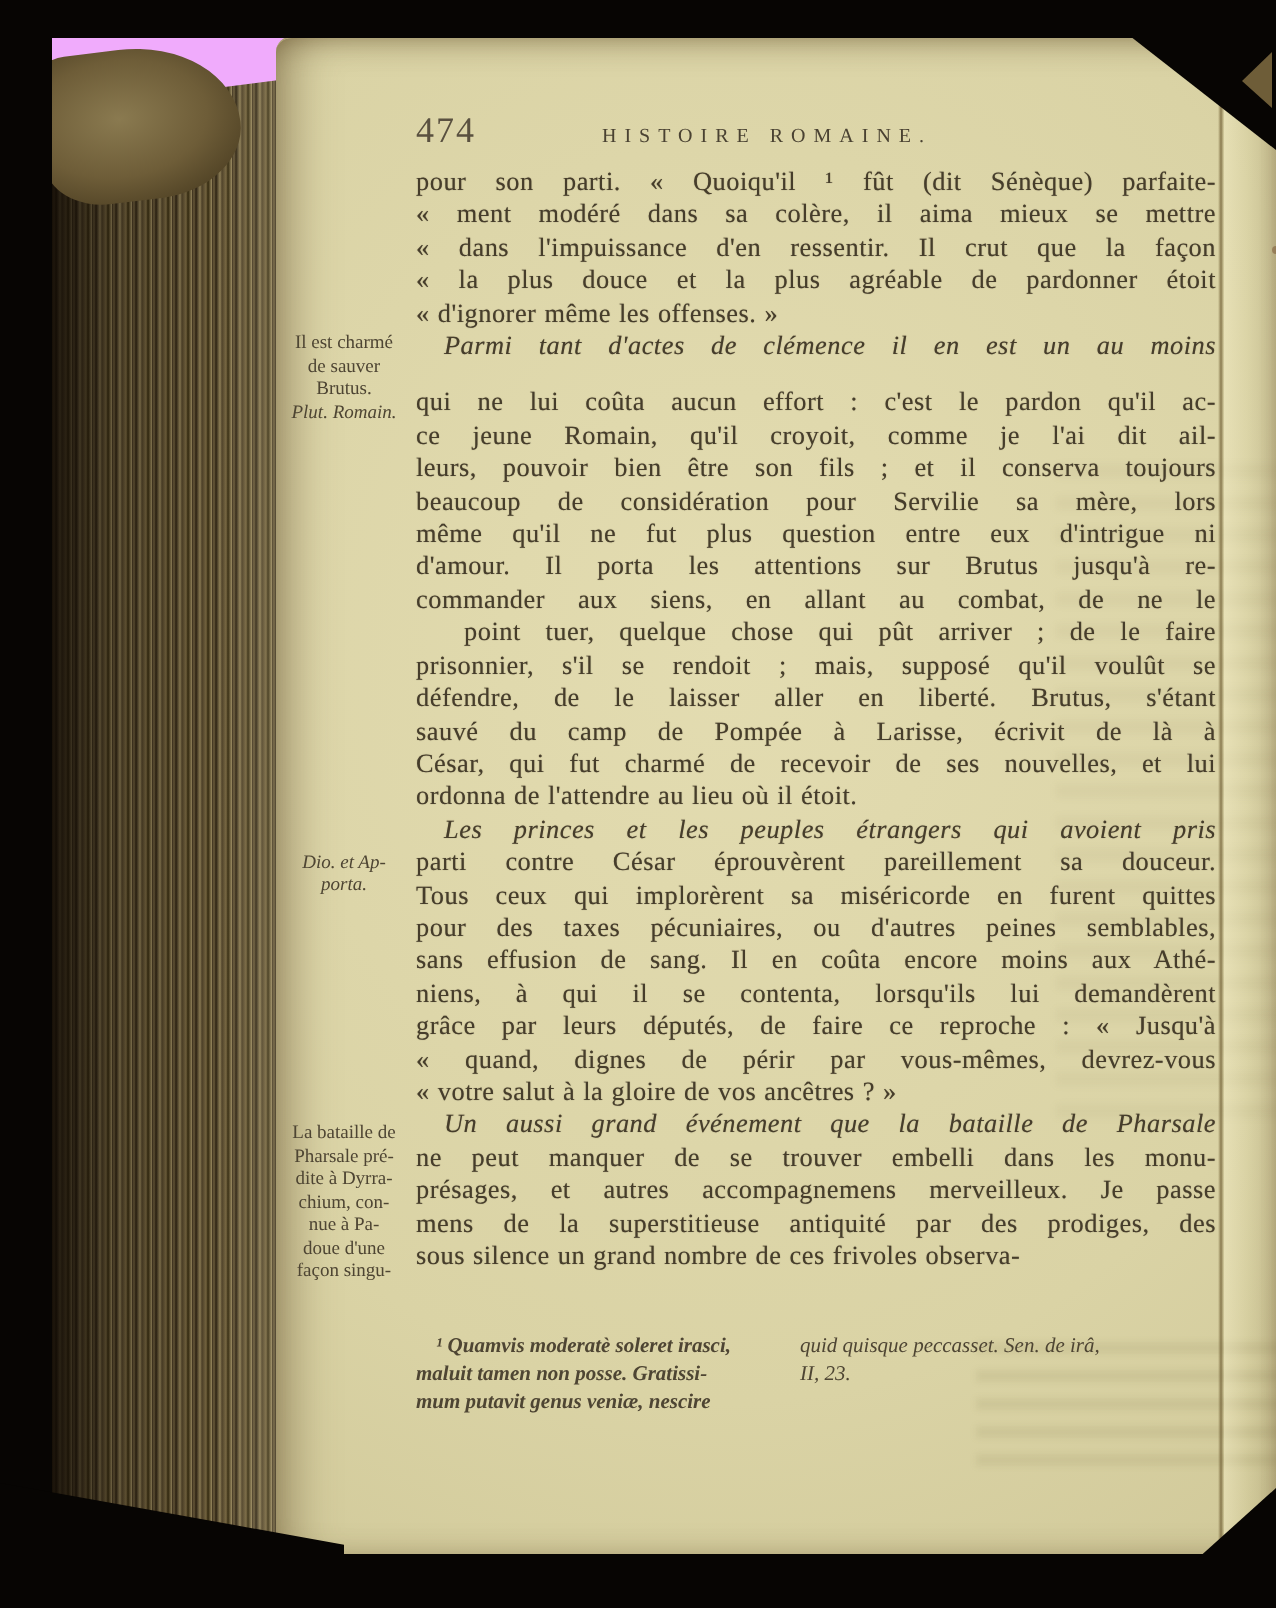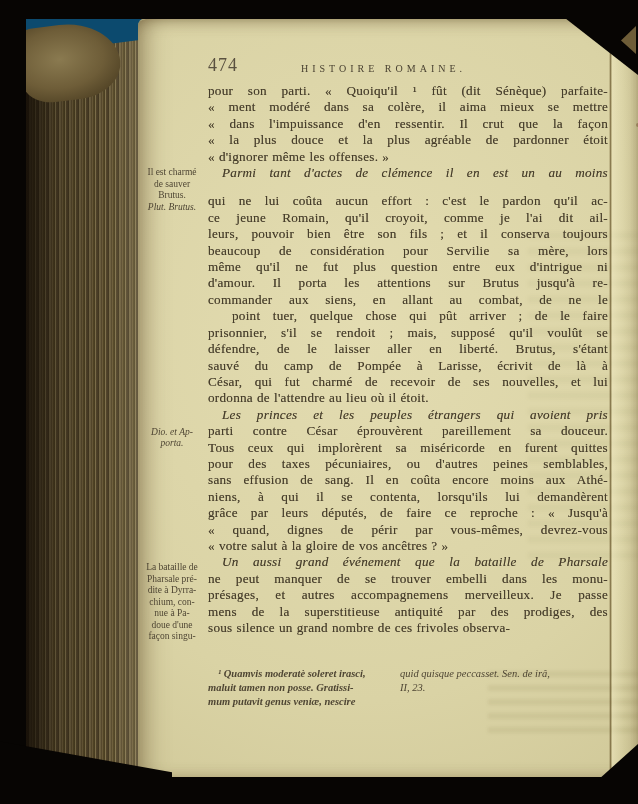--- a/index.html
+++ b/index.html
@@ -1,18 +1,18 @@
 <!DOCTYPE html>
 <html><head>
 <meta charset="utf-8">
 <style>
   html,body{margin:0;padding:0;background:#070503;}
   .photo{
     position:relative;width:638px;height:804px;overflow:hidden;
-    background:#0c4a6e;
+    background:#f0abfc;
     font-family:"Liberation Serif","DejaVu Serif",serif;
   }
   
   .fore-edge{
     position:absolute;left:26px;top:36px;width:148px;height:740px;
     background:
       linear-gradient(90deg, rgba(15,9,3,.85) 0%, rgba(15,9,3,.25) 22%, rgba(0,0,0,0) 55%, rgba(236,228,190,.28) 92%),
       repeating-linear-gradient(90deg,
         #3a2e1b 0px,#6b5c3c 1px,#2c2212 2px,#8c7d55 4px,
         #4e4128 5px,#756540 7px,#33290f 8px,#9a8a60 10px);
@@ -162,21 +162,21 @@
           <div class="bline" style="text-align-last: justify;">ne peut manquer de se trouver embelli dans les monu-</div>
           <div class="bline" style="text-align-last: justify;">présages, et autres accompagnemens merveilleux. Je passe</div>
           <div class="bline" style="text-align-last: justify;">mens de la superstitieuse antiquité par des prodiges, des</div>
           <div class="bline">sous silence un grand nombre de ces frivoles observa-</div>
         </div>
     </div>
 
     <div class="margin-note note-1"><span>Il est charmé
 de sauver
 Brutus.</span>
-      <span class="cite">Plut. Brutus.</span></div>
+      <span class="cite">Plut. Romain.</span></div>
 
     <div class="margin-note note-2"><span></span>
       <span class="cite">Dio. et Ap-
 porta.</span></div>
 
     <div class="margin-note note-3"><span>La bataille de
 Pharsale pré-
 dite à Dyrra-
 chium, con-
 nue à Pa-

